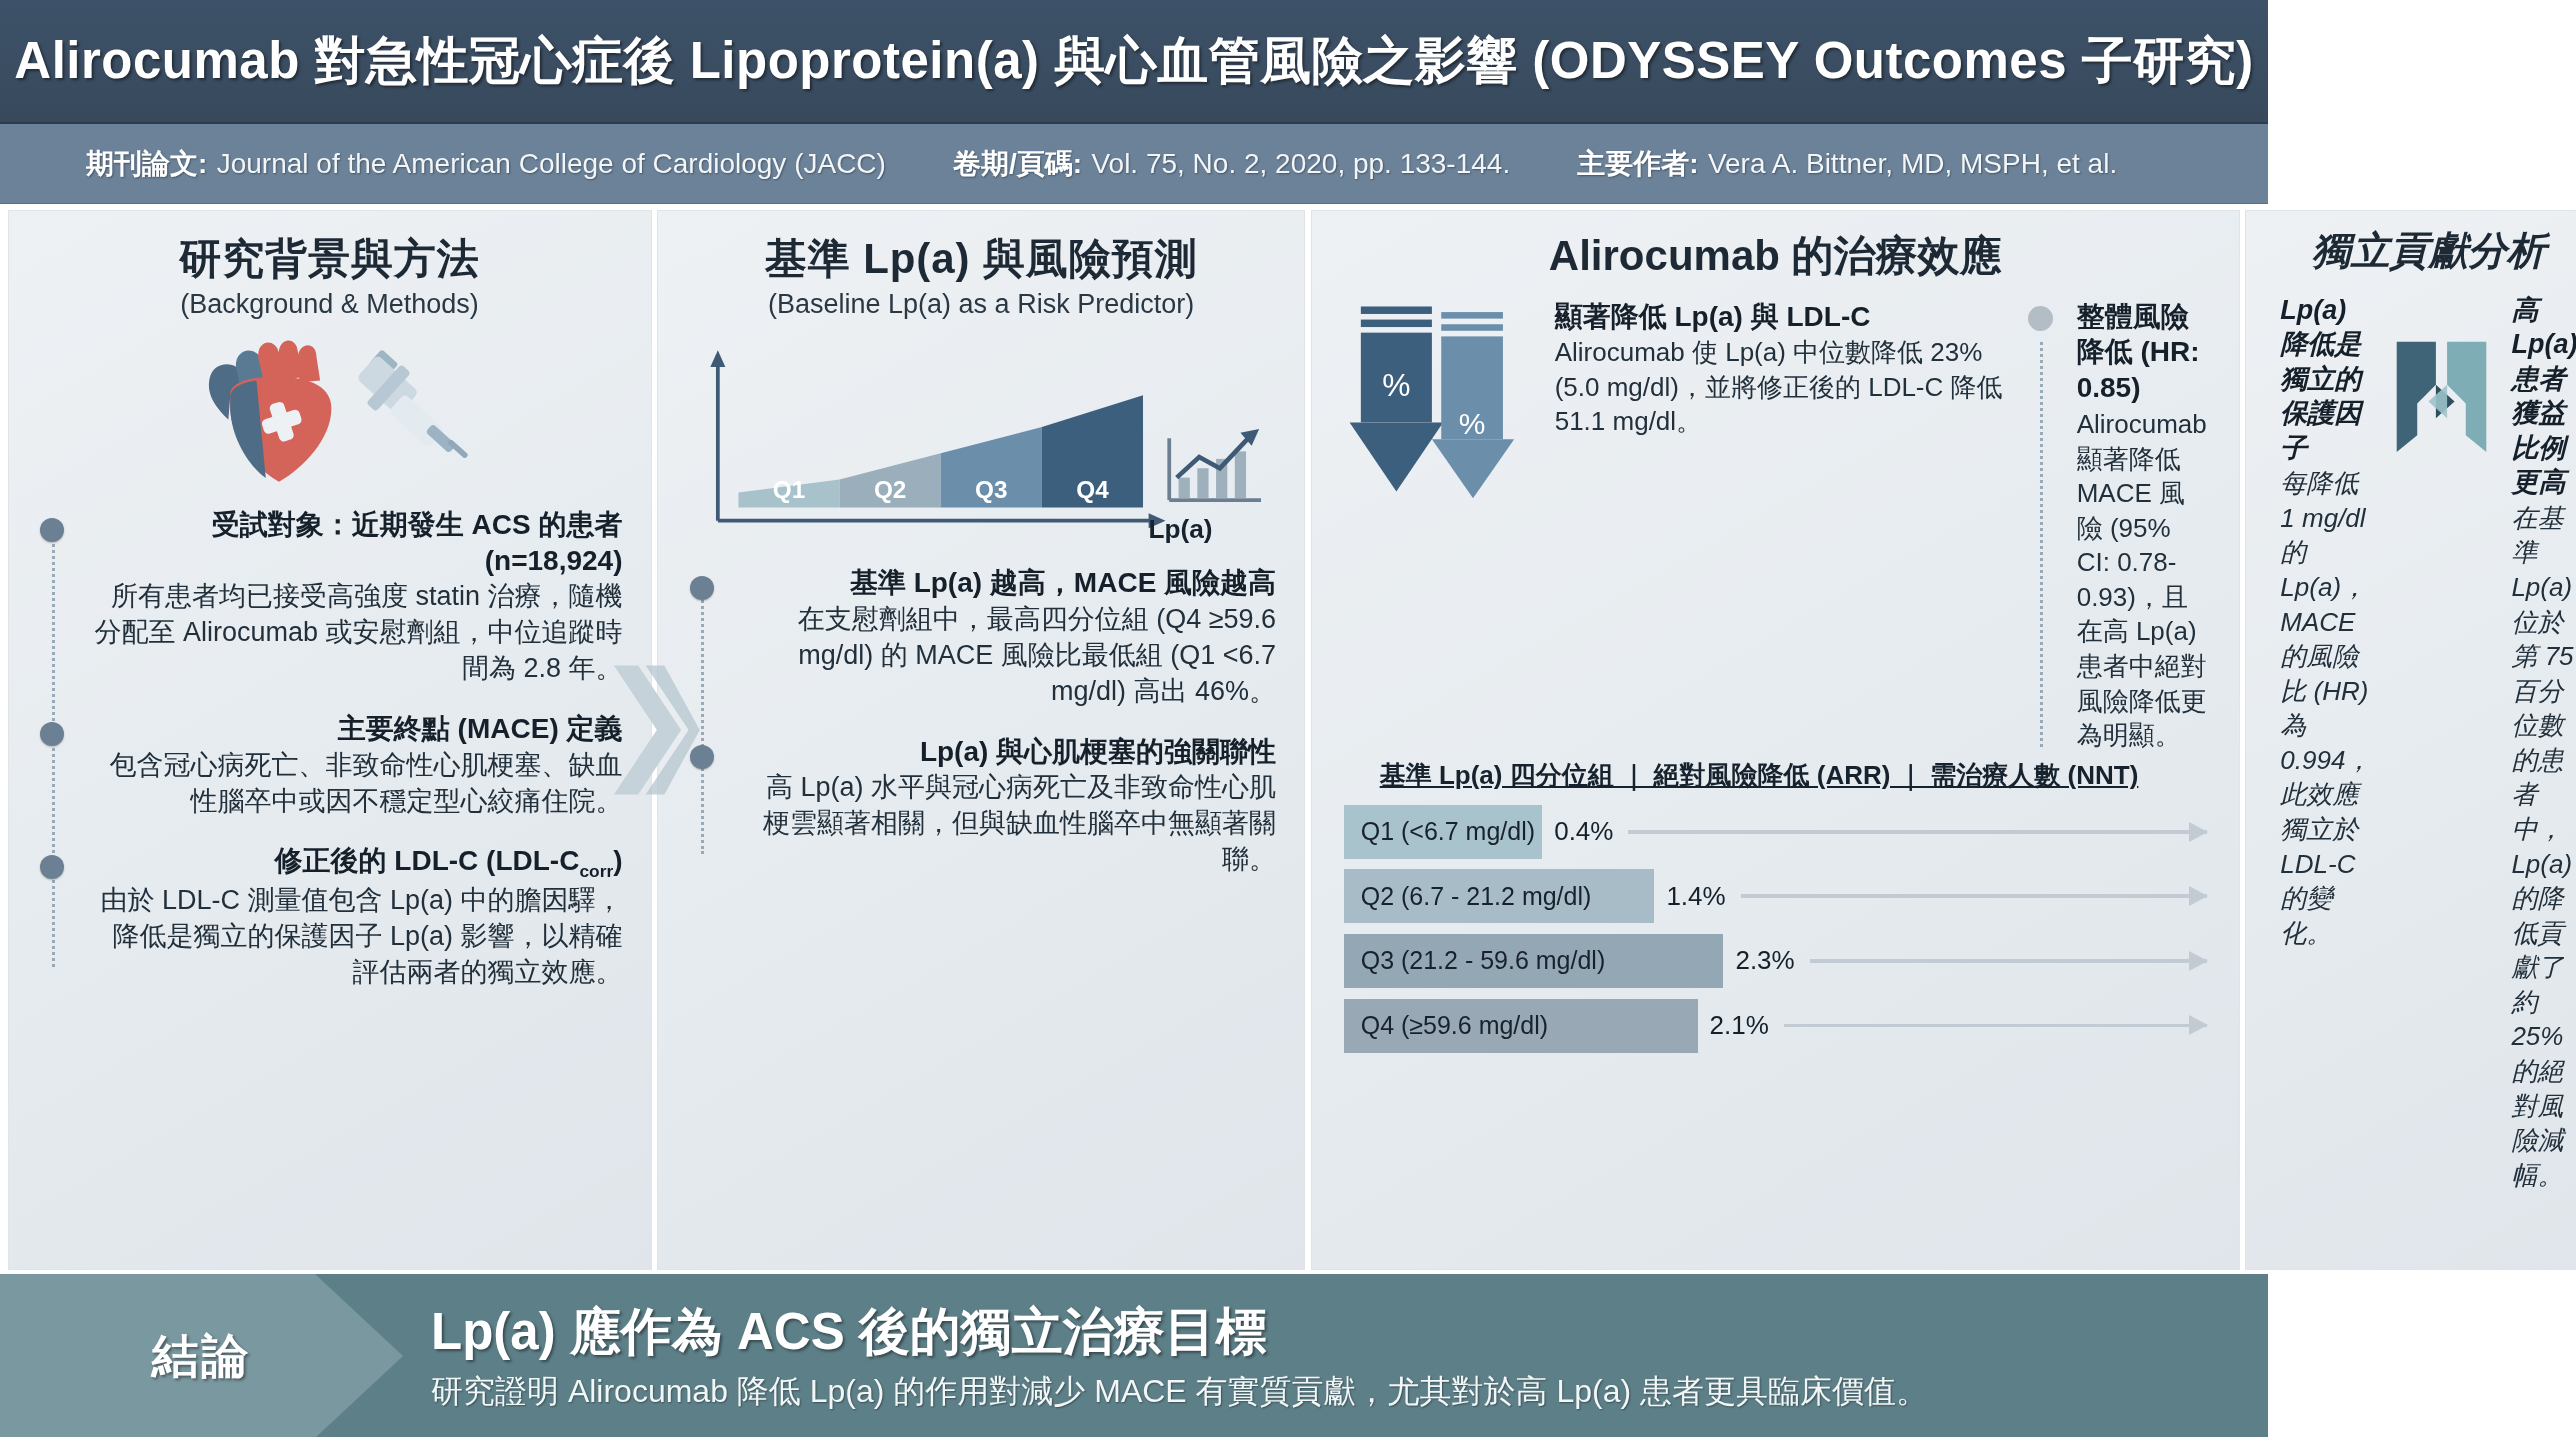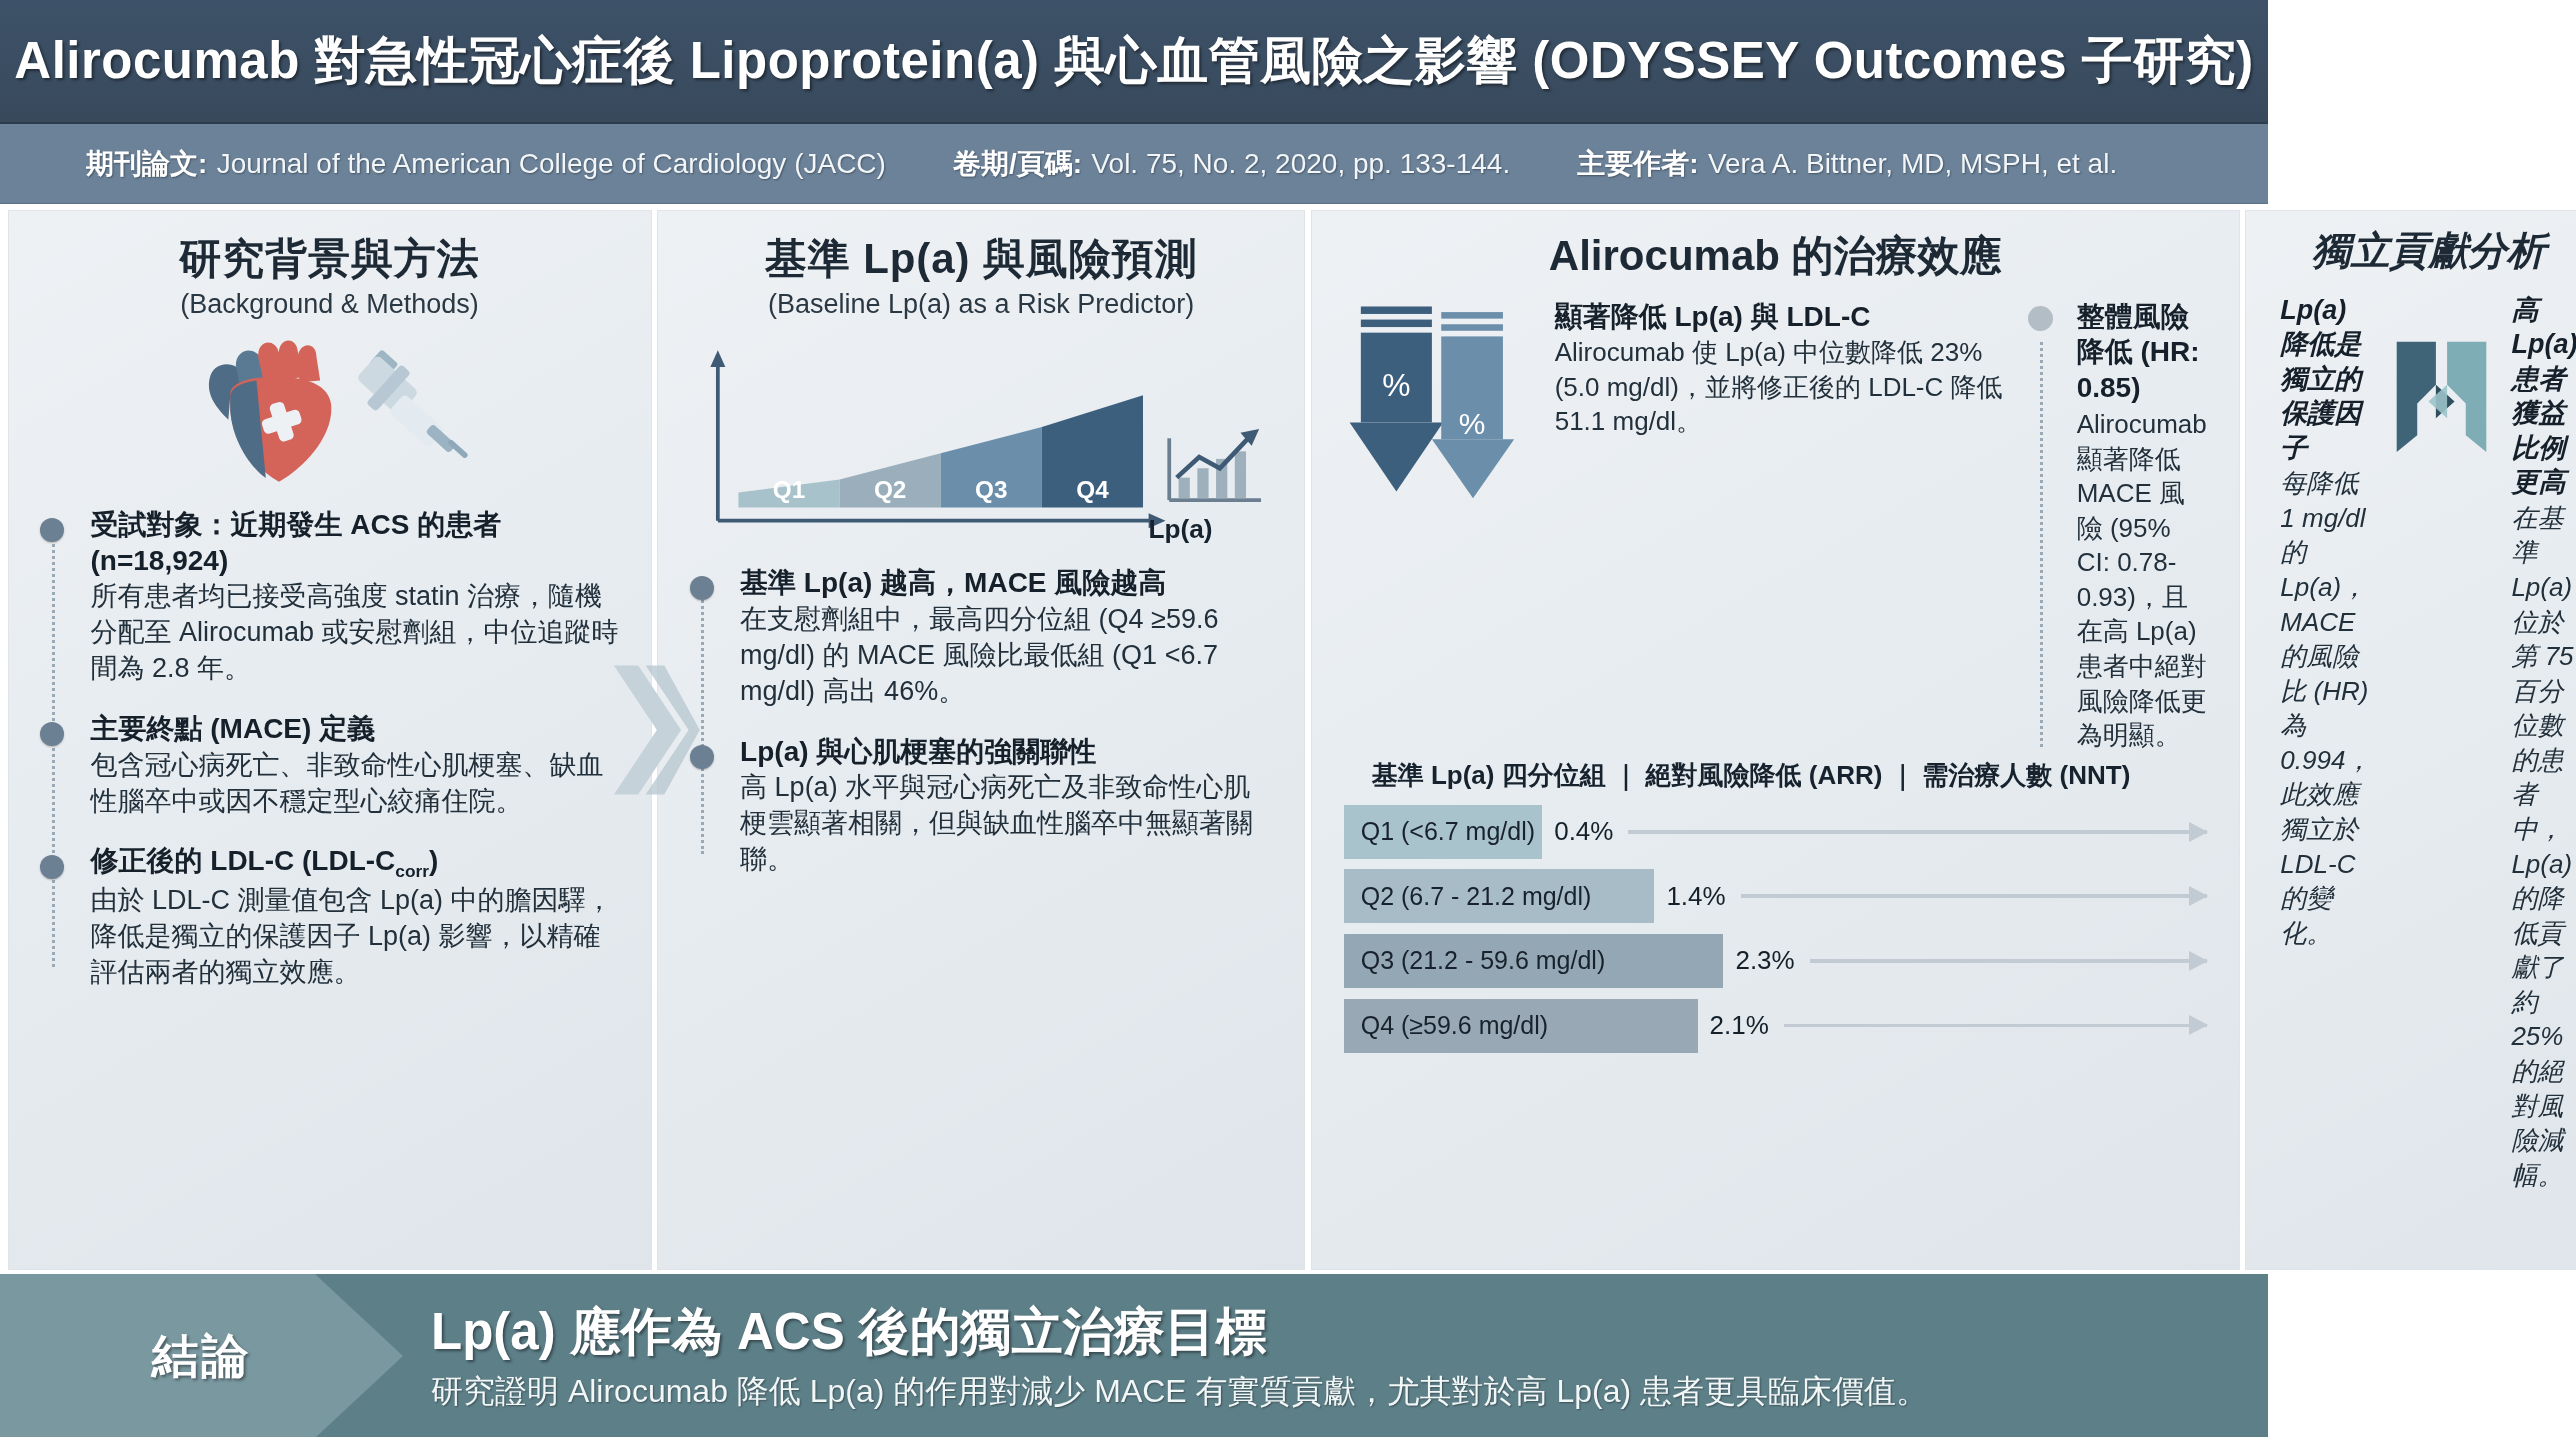--- a/index.html
+++ b/index.html
@@ -49,21 +49,21 @@
   }
   .col-left{ flex:0 0 644px; padding:20.6px 28px 9.4px 28px; }
   .col-mid { flex:0 0 646px; margin-left:5.6px; padding:20.6px 28px 9.4px 28px; }
   .col-right{ flex:1 1 auto; margin-left:5.6px; display:flex; gap:5.6px; background:transparent; border:none; }
 
   .sec-title{ text-align:center; }
   .sec-title .zh{ font-size:42px; font-weight:bold; color:#1d2a36; letter-spacing:0.9px; }
   .sec-title .en{ font-size:27px; color:#2a3844; margin-top:1.9px; }
 
   
-  .bullets{ position:relative; margin-top:13px; }
+  .bullets{ position:relative; margin-top:13px;text-align:right; }
   .bullets:before{
     content:""; position:absolute; left:15px; top:24px; bottom:24px; width:0;
     border-left:3.7px dotted #9aa9b6;
   }
   .bullet{ position:relative; padding-left:54px; margin-bottom:24px; }
   .dot{
     position:absolute; left:3.7px; top:11.2px; width:24px; height:24px; border-radius:50%;
     background:#6c8093; box-shadow:0 0.9px 1.9px rgba(0,0,0,.25);
   }
   .b-head{ font-size:28px; font-weight:bold; color:#15202b; line-height:1.28; }
@@ -87,21 +87,21 @@
   .rt-txt{ flex:1 1 0; }
   .rt-txt .b-head{ font-size:28px; }
   .rt-txt .b-body{ font-size:26px; }
   .rt-col-a{ flex:0 0 449px; }
   .rt-col-b{ flex:1 1 0; position:relative; padding-left:49px; }
   .rt-col-b:before{ content:""; position:absolute; left:12px; top:43px; bottom:5.6px; border-left:3.7px dotted #9aa9b6; }
   .rt-col-b .dot2{ position:absolute; left:0; top:7.5px; width:25px; height:25px; border-radius:50%; background:#b3bdc6; }
 
   
   .tbl{ margin-top:5.6px; }
-  .tbl-head{ font-size:26px; font-weight:bold; color:#16222d; margin-left:28px; margin-bottom:9.4px; }
+  .tbl-head{ font-size:26px; font-weight:bold; color:#16222d; margin-left:36px; margin-bottom:9.4px;text-decoration:underline; }
   .trow{ position:relative; height:58px; margin-bottom:6.6px; display:flex; align-items:center; }
   .tbar{ height:54px; display:flex; align-items:center; padding-left:17px; font-size:25px; color:#17222c; }
   .tval{ font-size:26px; color:#14202a; margin-left:12px; white-space:nowrap; }
   .tarrow{ flex:1 1 auto; height:3.7px; background:#c2cbd3; margin-left:15px; position:relative; min-width:37px; }
   .tarrow:after{
     content:""; position:absolute; right:-0.9px; top:-8.4px;
     border-left:19px solid #c2cbd3; border-top:10.3px solid transparent; border-bottom:10.3px solid transparent;
   }
 
   

